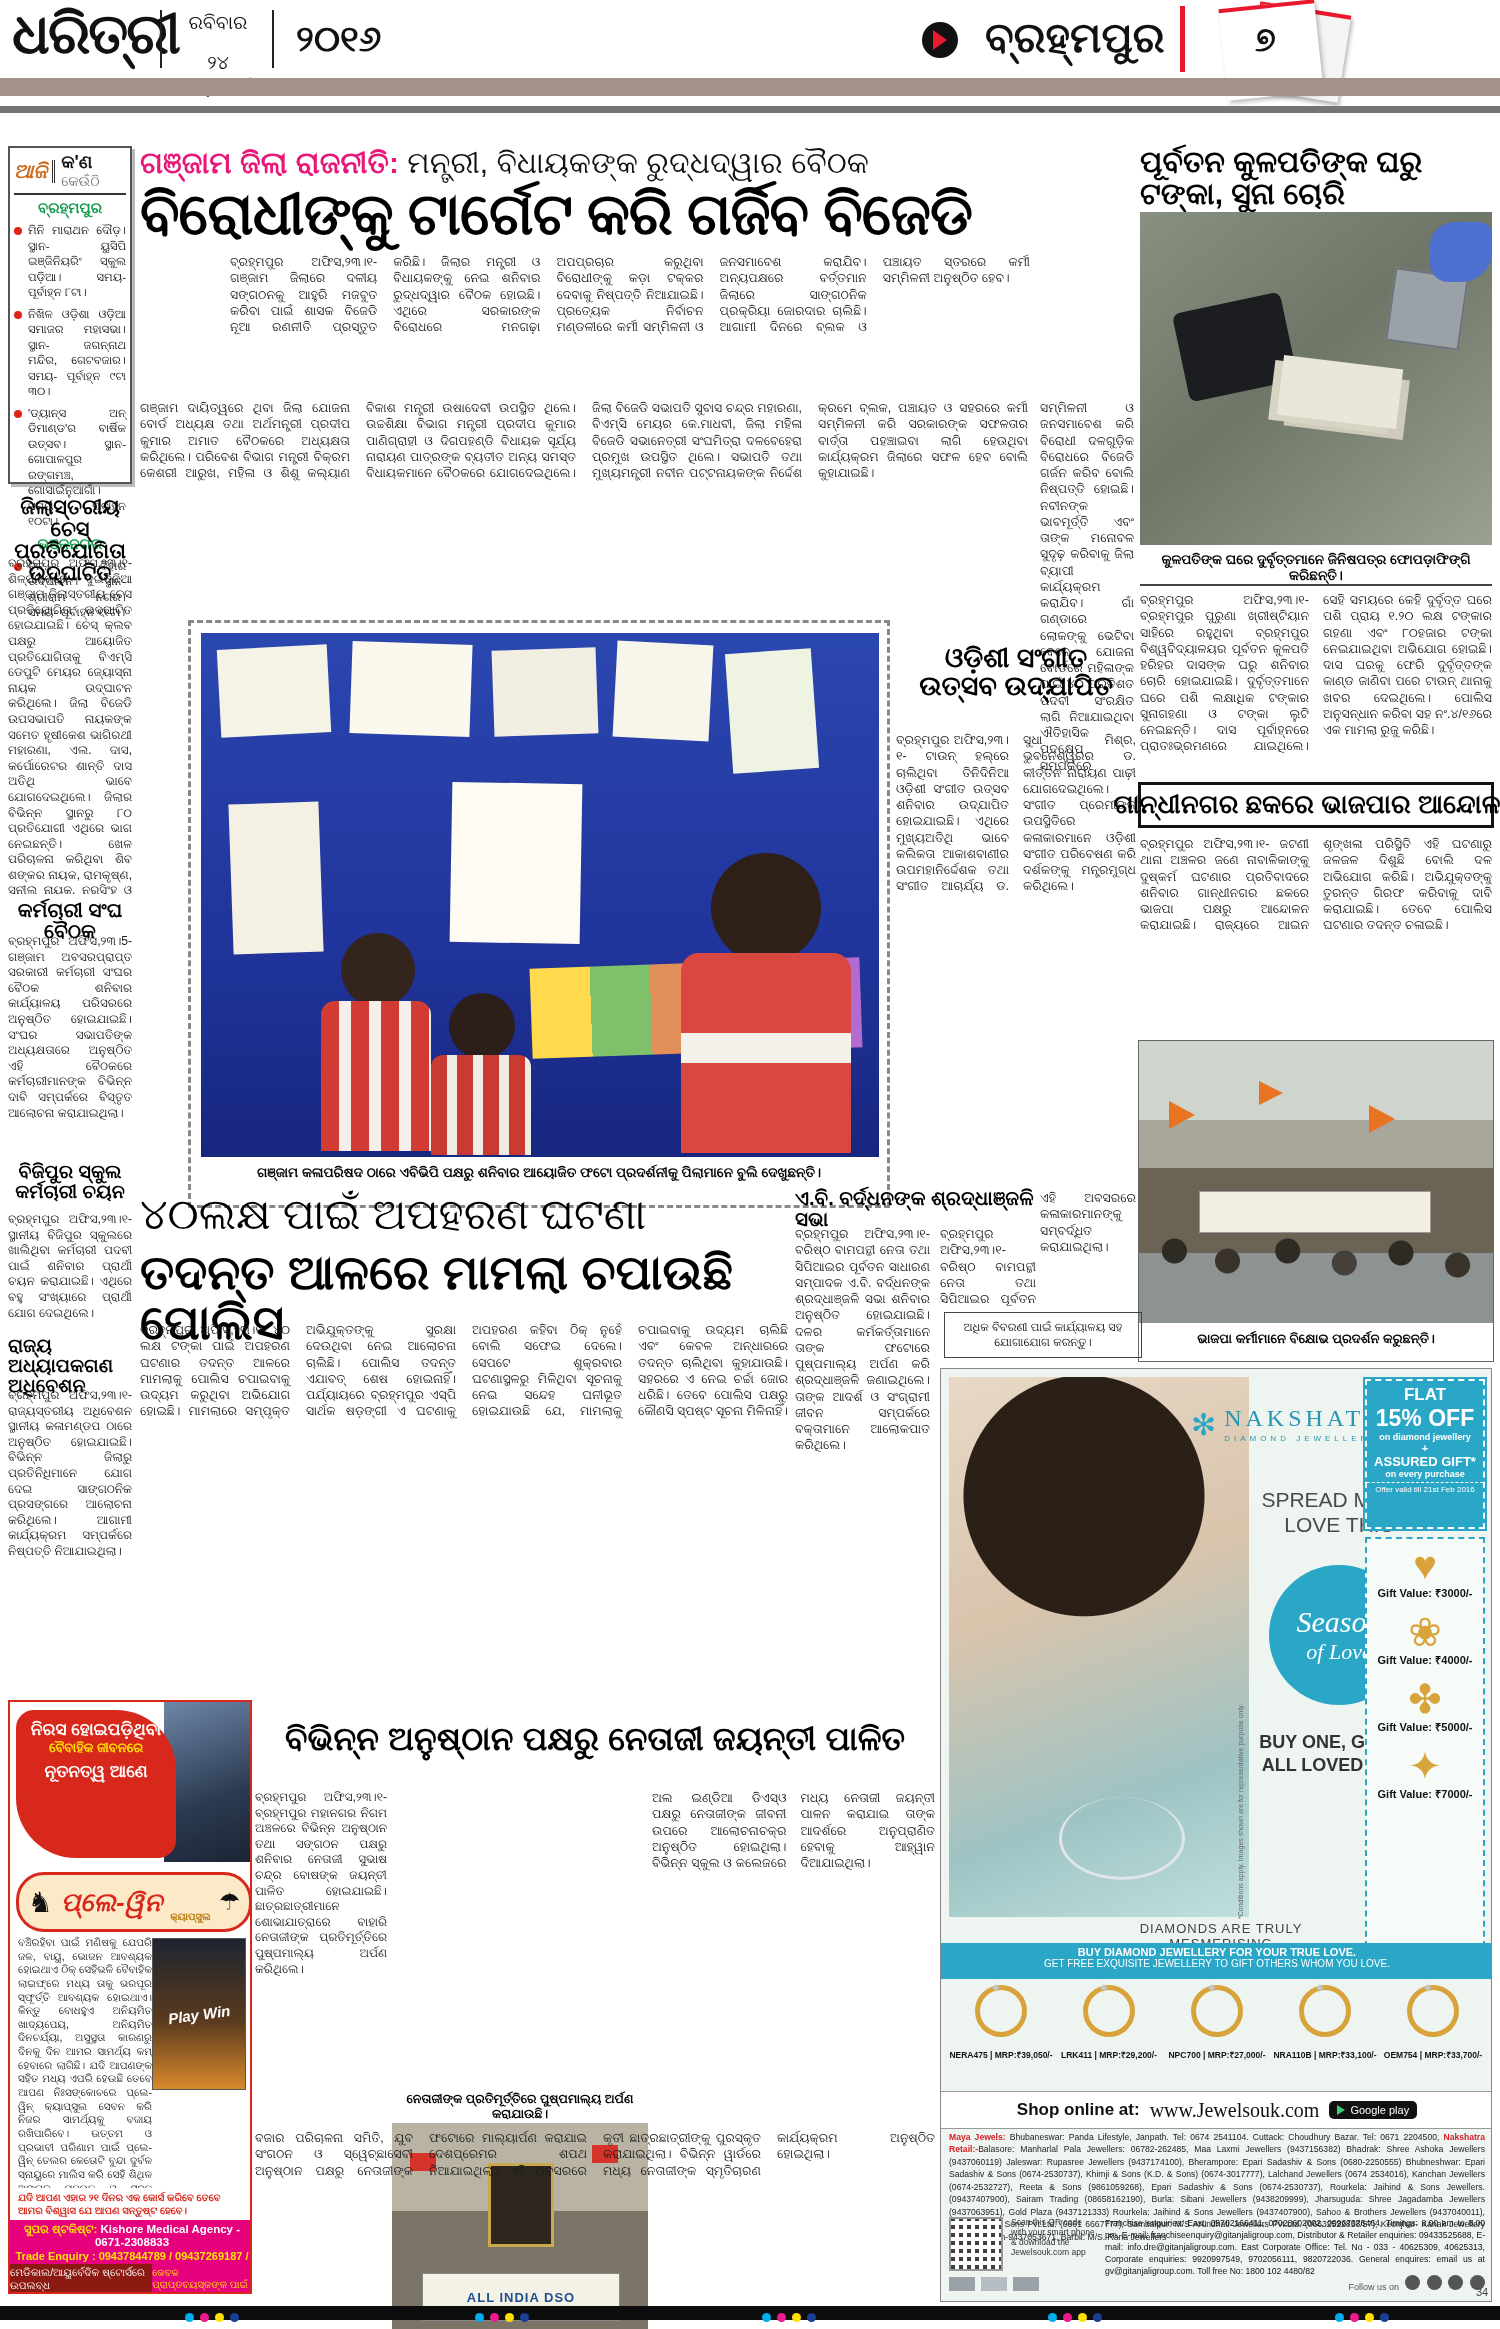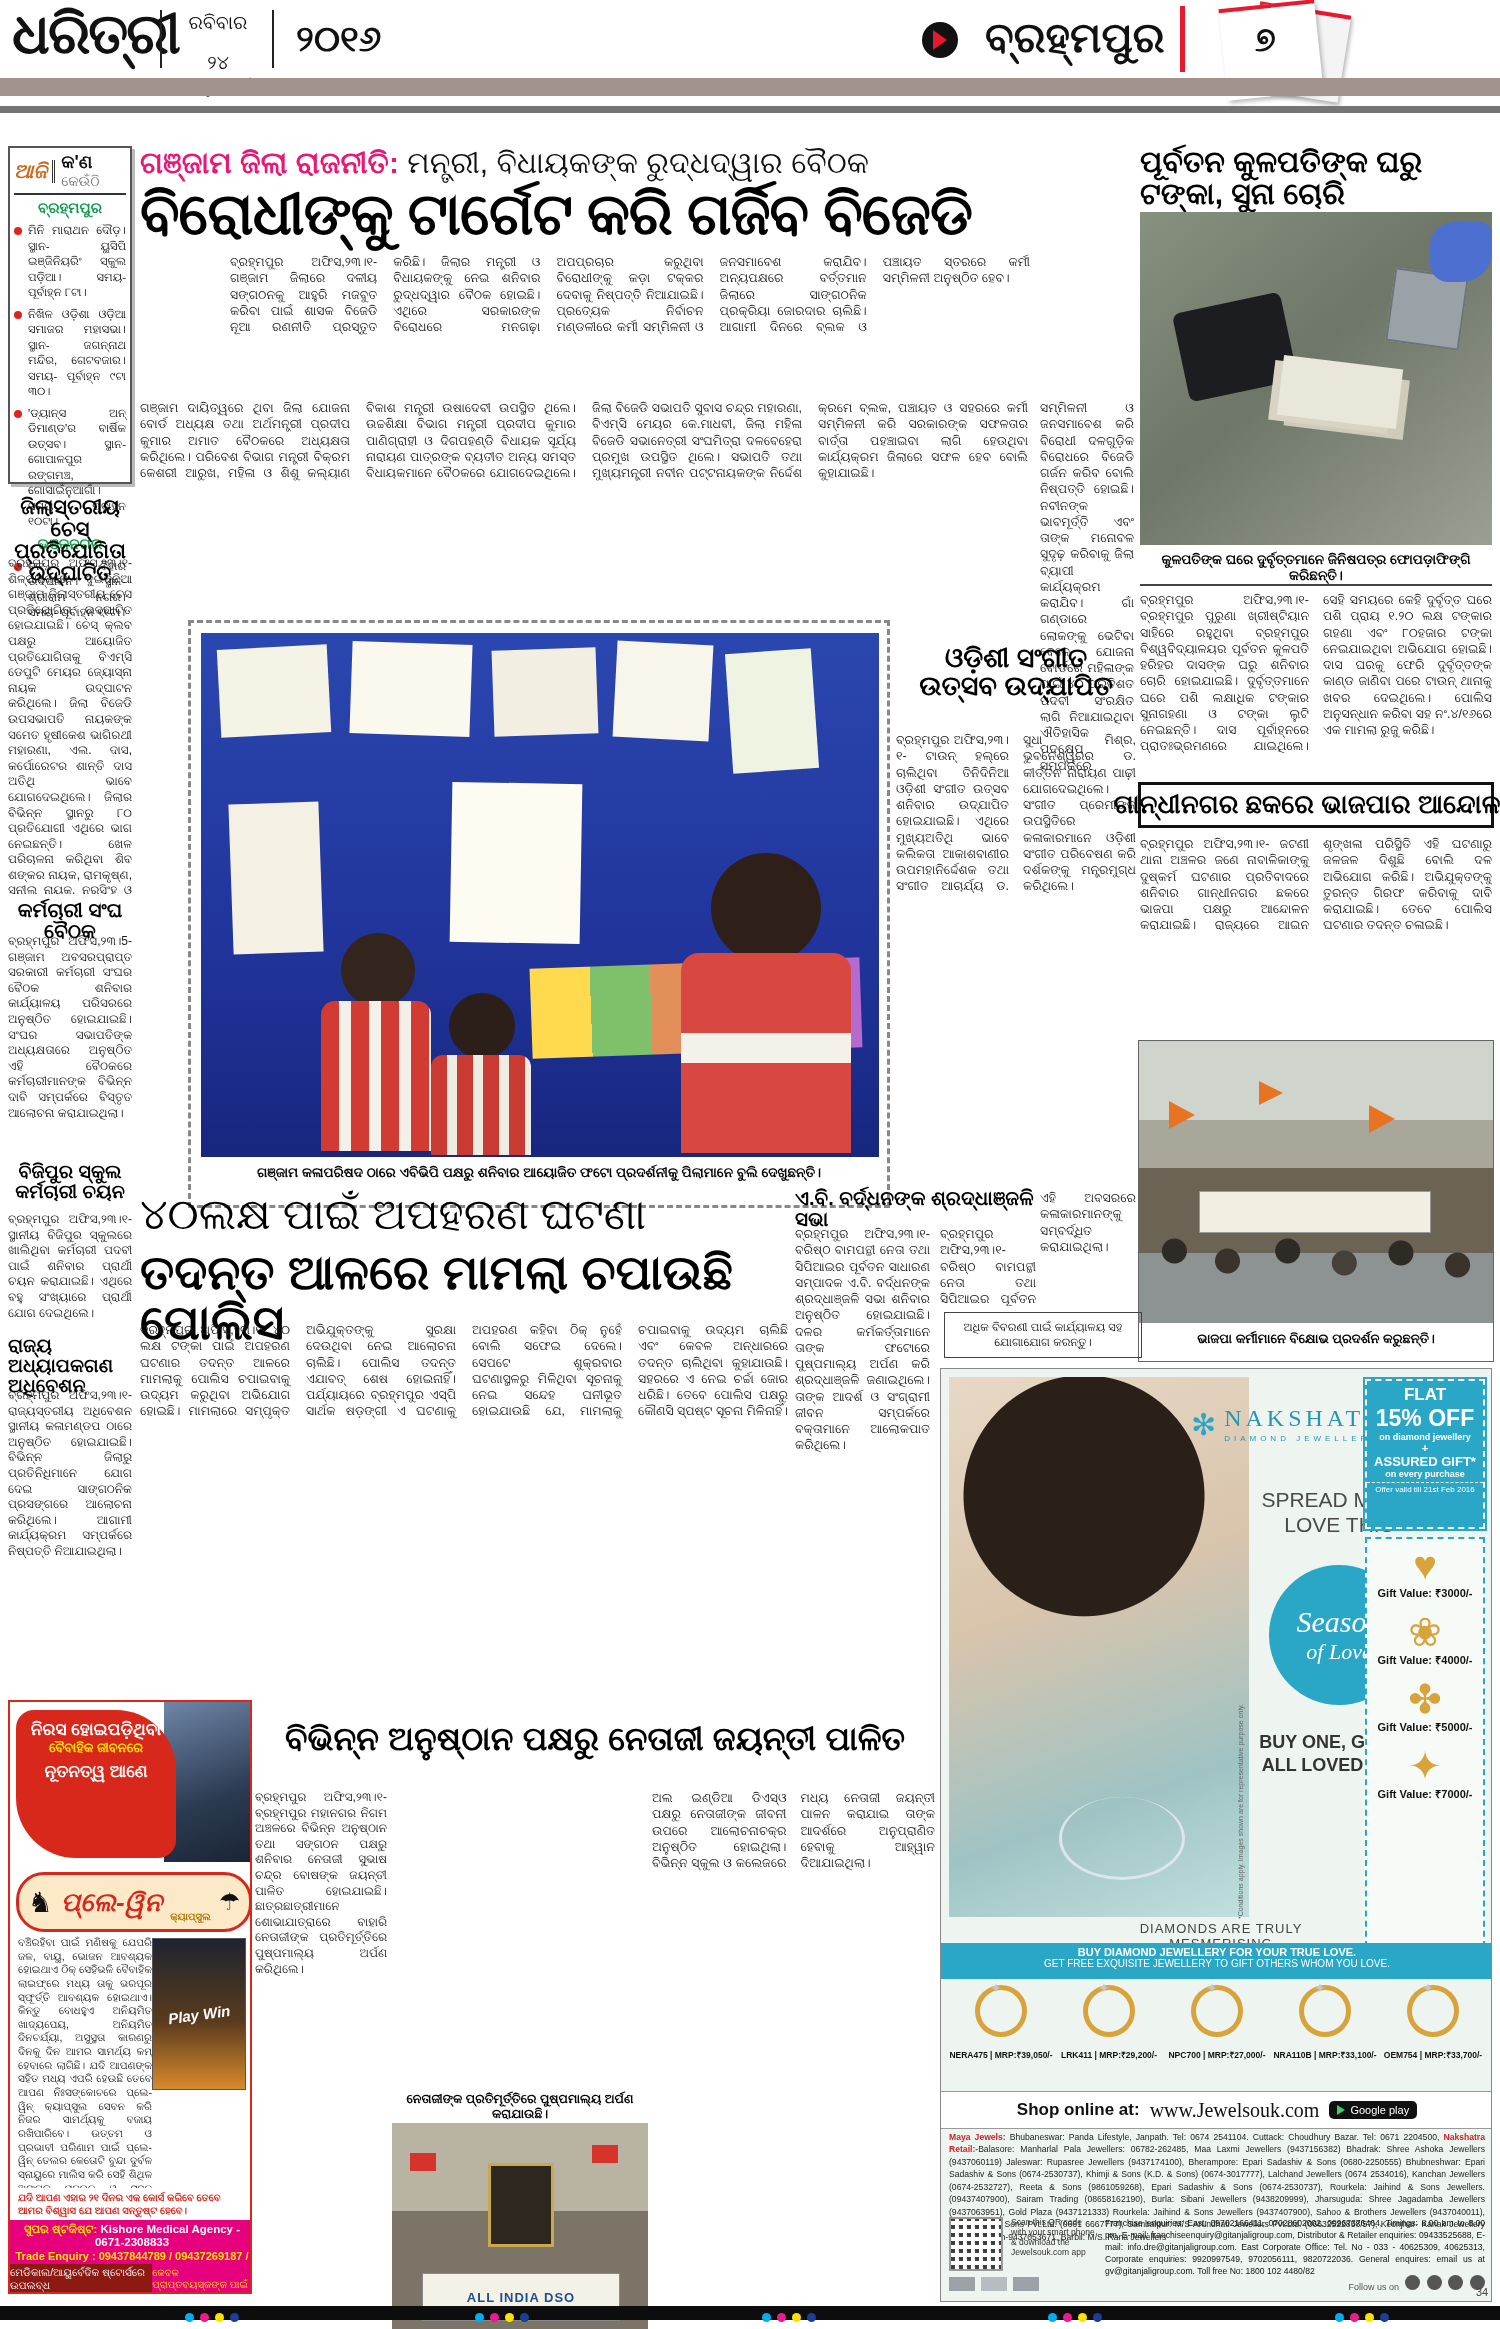--- a/index.html
+++ b/index.html
@@ -184,20 +184,21 @@
     <div class="abs" style="left:0;top:200px;width:100%;height:94px;background:
       radial-gradient(circle at 8% 30%,#24201b 11px,transparent 12px),
       radial-gradient(circle at 22% 44%,#322c24 11px,transparent 12px),
       radial-gradient(circle at 38% 32%,#24201b 11px,transparent 12px),
       radial-gradient(circle at 54% 46%,#3c362e 11px,transparent 12px),
       radial-gradient(circle at 70% 34%,#24201b 11px,transparent 12px),
       radial-gradient(circle at 86% 46%,#322c24 11px,transparent 12px);"></div>
   </div>
   <div class="abs caption" style="left:392px;top:2092px;width:256px;text-align:center;font-size:12.5px;">ନେତାଜୀଙ୍କ ପ୍ରତିମୂର୍ତ୍ତିରେ ପୁଷ୍ପମାଲ୍ୟ ଅର୍ପଣ କରାଯାଉଛି।</div>
   <div class="abs bodytxt cols2" style="left:652px;top:1790px;width:283px;height:330px;">ଅଲ ଇଣ୍ଡିଆ ଡିଏସ୍‌ଓ ପକ୍ଷରୁ ନେତାଜୀଙ୍କ ଜୀବନୀ ଉପରେ ଆଲୋଚନାଚକ୍ର ଅନୁଷ୍ଠିତ ହୋଇଥିଲା। ବିଭିନ୍ନ ସ୍କୁଲ ଓ କଲେଜରେ ମଧ୍ୟ ନେତାଜୀ ଜୟନ୍ତୀ ପାଳନ କରାଯାଇ ତାଙ୍କ ଆଦର୍ଶରେ ଅନୁପ୍ରାଣିତ ହେବାକୁ ଆହ୍ୱାନ ଦିଆଯାଇଥିଲା।</div>
+  <div class="abs bodytxt cols4" style="left:255px;top:2130px;width:680px;height:172px;">ବଜାର ପରିଚାଳନା ସମିତି, ଯୁବ ସଂଗଠନ ଓ ସ୍ୱେଚ୍ଛାସେବୀ ଅନୁଷ୍ଠାନ ପକ୍ଷରୁ ନେତାଜୀଙ୍କ ଫଟୋରେ ମାଲ୍ୟାର୍ପଣ କରାଯାଇ ଦେଶପ୍ରେମର ଶପଥ ନିଆଯାଇଥିଲା। ଏହି ଅବସରରେ କୃତୀ ଛାତ୍ରଛାତ୍ରୀଙ୍କୁ ପୁରସ୍କୃତ କରାଯାଇଥିଲା। ବିଭିନ୍ନ ୱାର୍ଡରେ ମଧ୍ୟ ନେତାଜୀଙ୍କ ସ୍ମୃତିଚାରଣ କାର୍ଯ୍ୟକ୍ରମ ଅନୁଷ୍ଠିତ ହୋଇଥିଲା।</div>
 
   <div class="abs" style="left:8px;top:1700px;width:244px;height:594px;border:2px solid #d8281c;box-sizing:border-box;background:#fff;overflow:hidden;">
     <div class="abs" style="right:0;top:0;width:86px;height:160px;background:linear-gradient(160deg,#6e86a8 0%,#2c3b52 60%,#1a2435 100%);"></div>
     <div class="abs" style="left:6px;top:8px;width:160px;height:148px;background:#d8281c;border-radius:18px 60px 18px 60px;padding:10px 8px;box-sizing:border-box;text-align:center;">
       <div style="color:#fff;font-weight:bold;font-size:17px;">ନିରସ ହୋଇପଡ଼ିଥିବା</div>
       <div style="color:#ffe400;font-weight:bold;font-size:13px;">ବୈବାହିକ ଜୀବନରେ</div>
       <div style="color:#fff;font-weight:bold;font-size:17px;margin-top:6px;">ନୂତନତ୍ୱ ଆଣେ</div>
     </div>
     <div class="abs" style="left:6px;top:170px;width:230px;height:54px;background:#fbe9c8;border:3px solid #d8281c;border-radius:28px;display:flex;align-items:center;justify-content:center;gap:8px;">
       <span style="font-size:28px;">♞</span>

